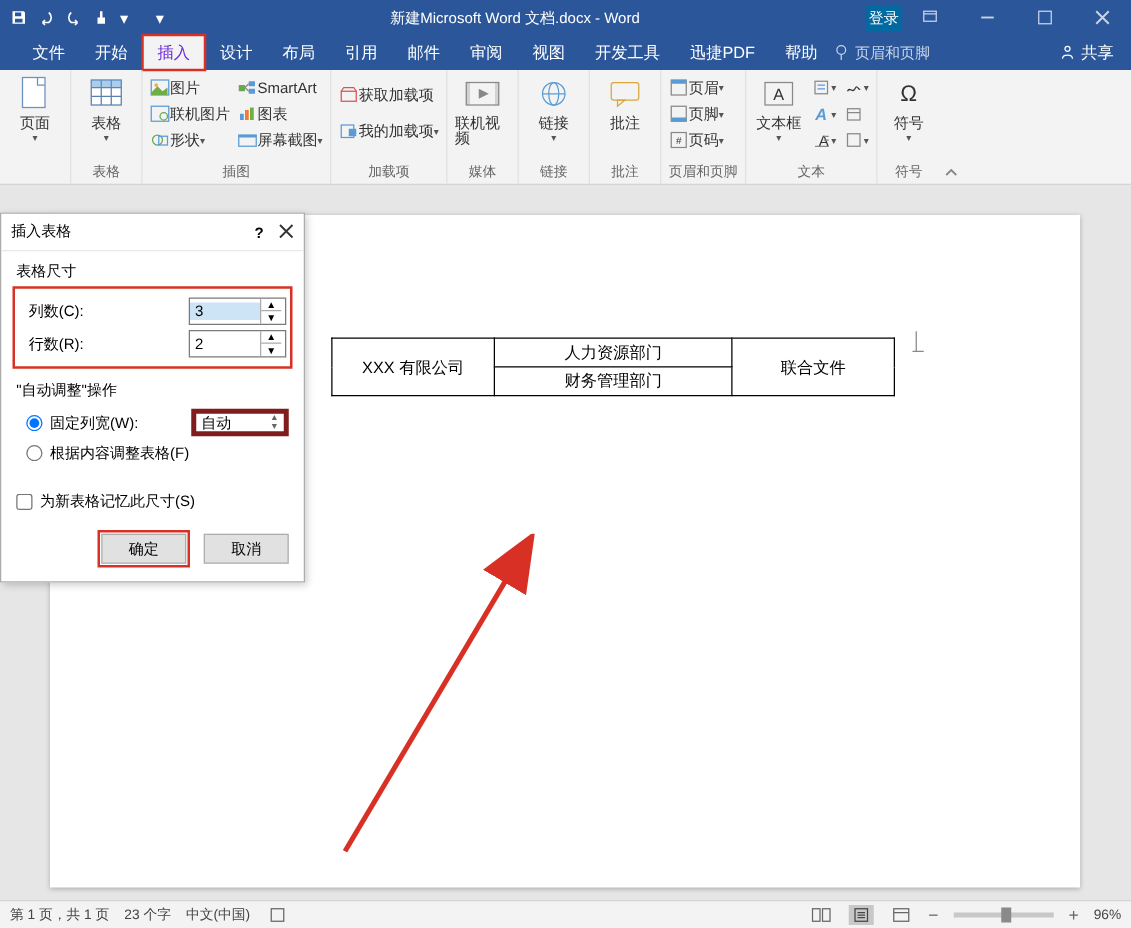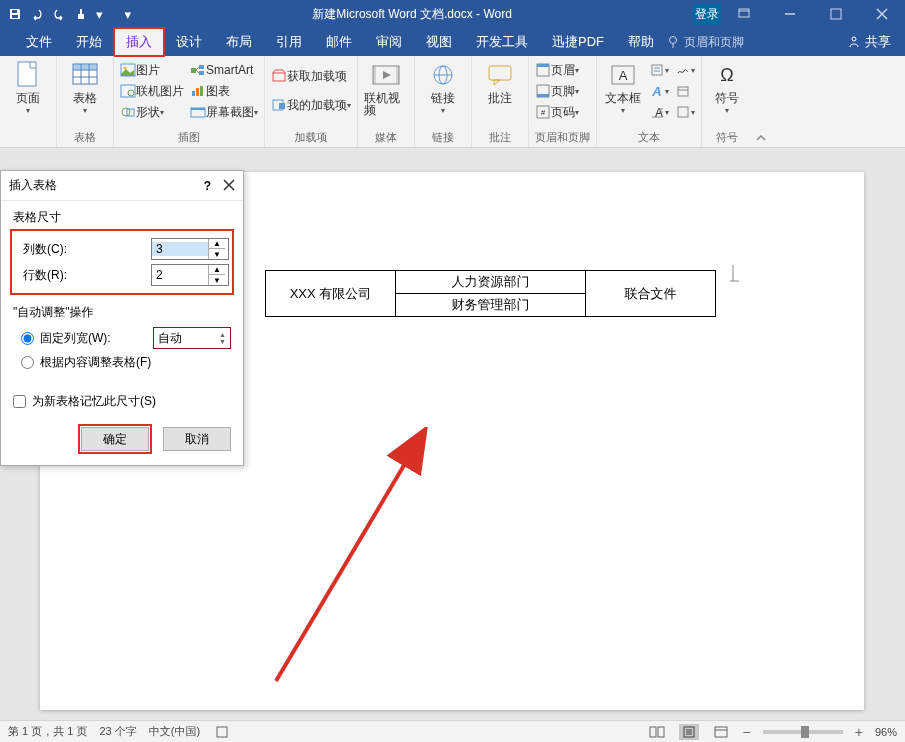--- a/index.html
+++ b/index.html
@@ -41,21 +41,21 @@
   .dialog .section { padding:8px 12px 4px 12px; }
   .dialog .row { display:flex; align-items:center; margin:4px 0; }
   .dialog .row label { flex:1; }
   .dialog .spin { display:flex; align-items:center; border:1px solid #7a7a7a; height:22px; width:78px; background:#fff;}
   .dialog .spin input { border:none; width:56px; padding:0 4px; font-size:12px; outline:none;}
   .dialog .spin .btns { display:flex; flex-direction:column; border-left:1px solid #acacac; }
   .dialog .spin .btns span { height:10px; width:16px; display:flex; align-items:center; justify-content:center; font-size:8px; border-bottom:1px solid #acacac;}
   .dialog .radio { display:flex; align-items:center; gap:6px; margin:5px 0;}
   .dialog .radio input { margin:0; }
   .dialog .redbox2 { outline:2px solid #d93025; outline-offset:1px; }
-  .dialog .autobox { border:1px solid #7f1d1d; height:22px; width:78px; display:flex; align-items:center; padding:0 4px; justify-content:space-between; background:#fff;}
+  .dialog .autobox { border:4px solid #7f1d1d; height:22px; width:78px; display:flex; align-items:center; padding:0 4px; justify-content:space-between; background:#fff;}
   .dialog .dbtn { width:68px; height:24px; border:1px solid #adadad; background:#e1e1e1; font-size:12px;display:inline-flex;align-items:center;justify-content:center;cursor:pointer;}
   .statusbar { position:absolute; bottom:0; left:0; right:0; height:22px; background:#f3f3f3; border-top:1px solid #d4d4d4; display:flex; align-items:center; font-size:11px; color:#444; padding:0 8px; gap:12px;}
   .statusbar .spacer { flex:1; }
   .statusbar .ic { width:20px; height:16px; display:inline-flex; align-items:center; justify-content:center; color:#666;}
   .statusbar .active { background:#c8c8c8; }
   .slider { width:80px; height:4px; background:#c8c8c8; position:relative; }
   .slider .thumb { position:absolute; top:-4px; left:38px; width:8px; height:12px; background:#8a8a8a;}
   svg { display:block; }
   .chev { font-size:8px; color:#555; }
 </style>

